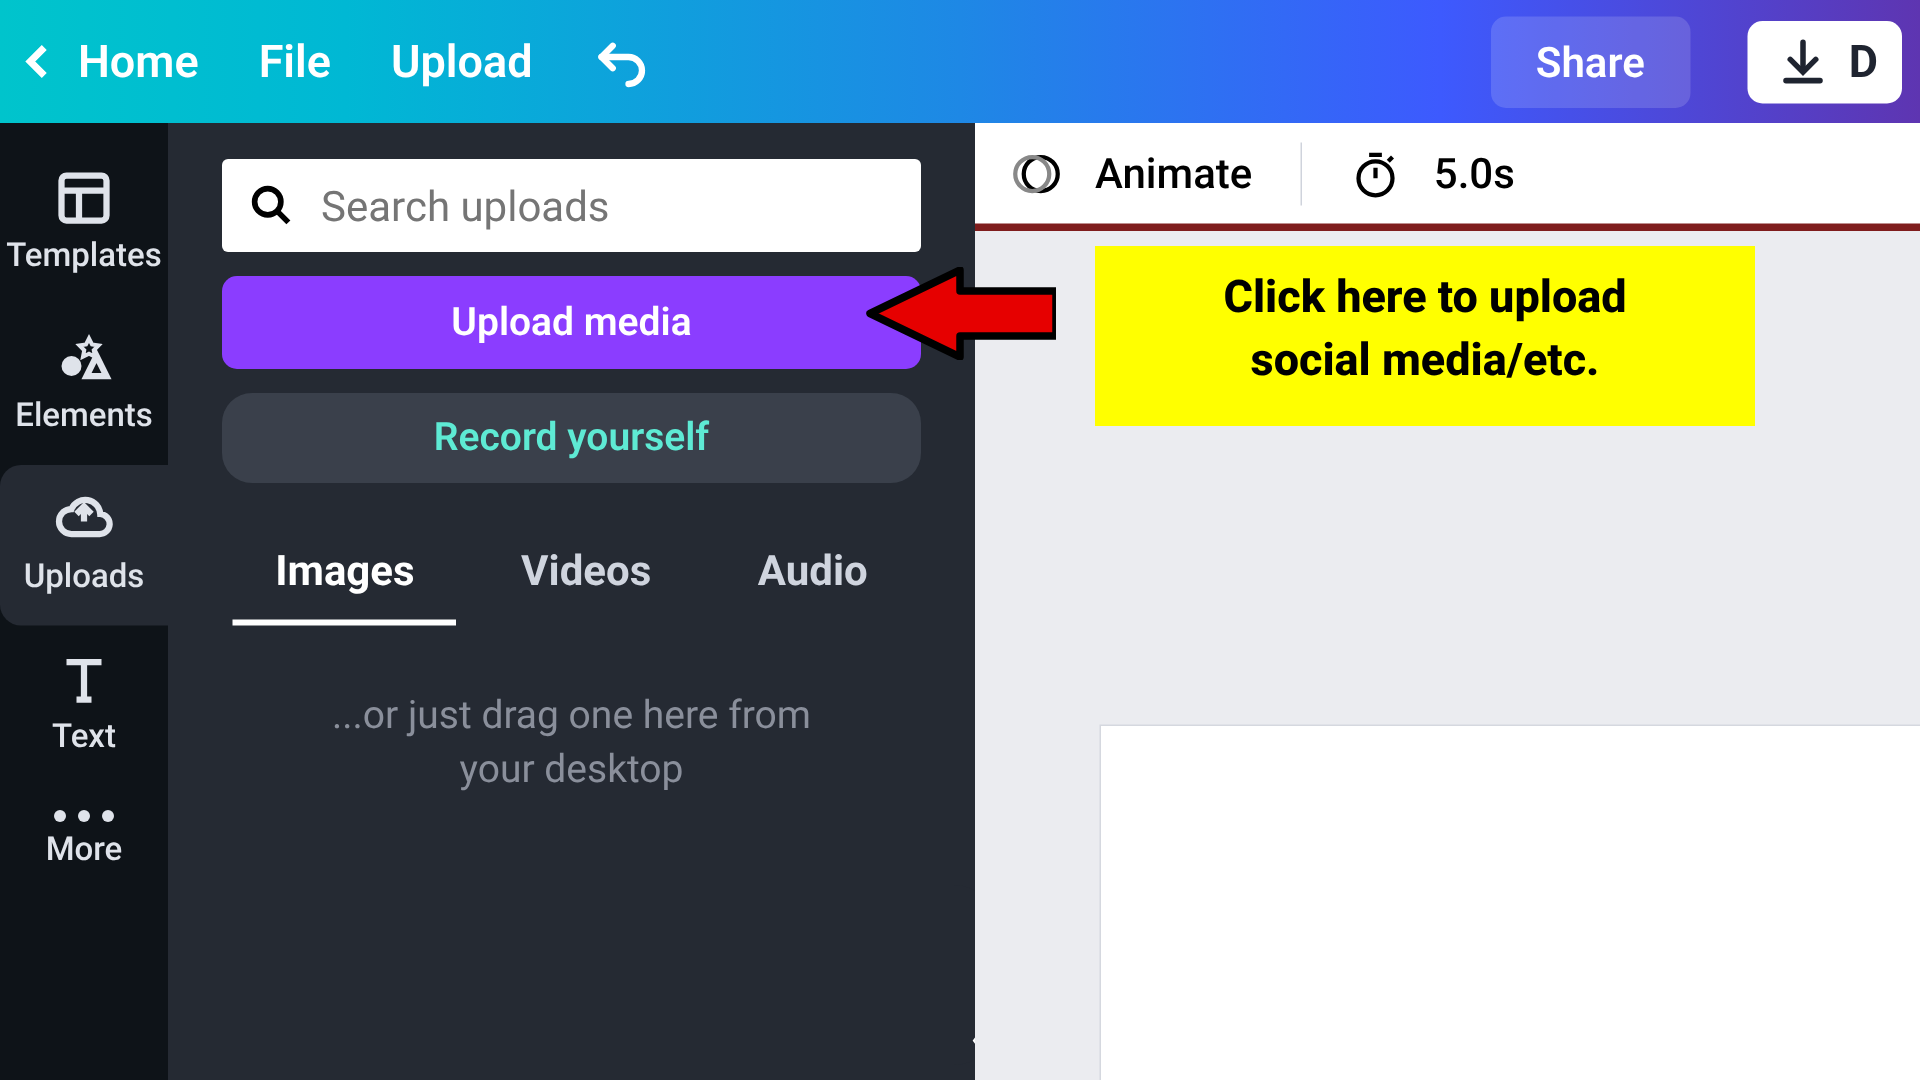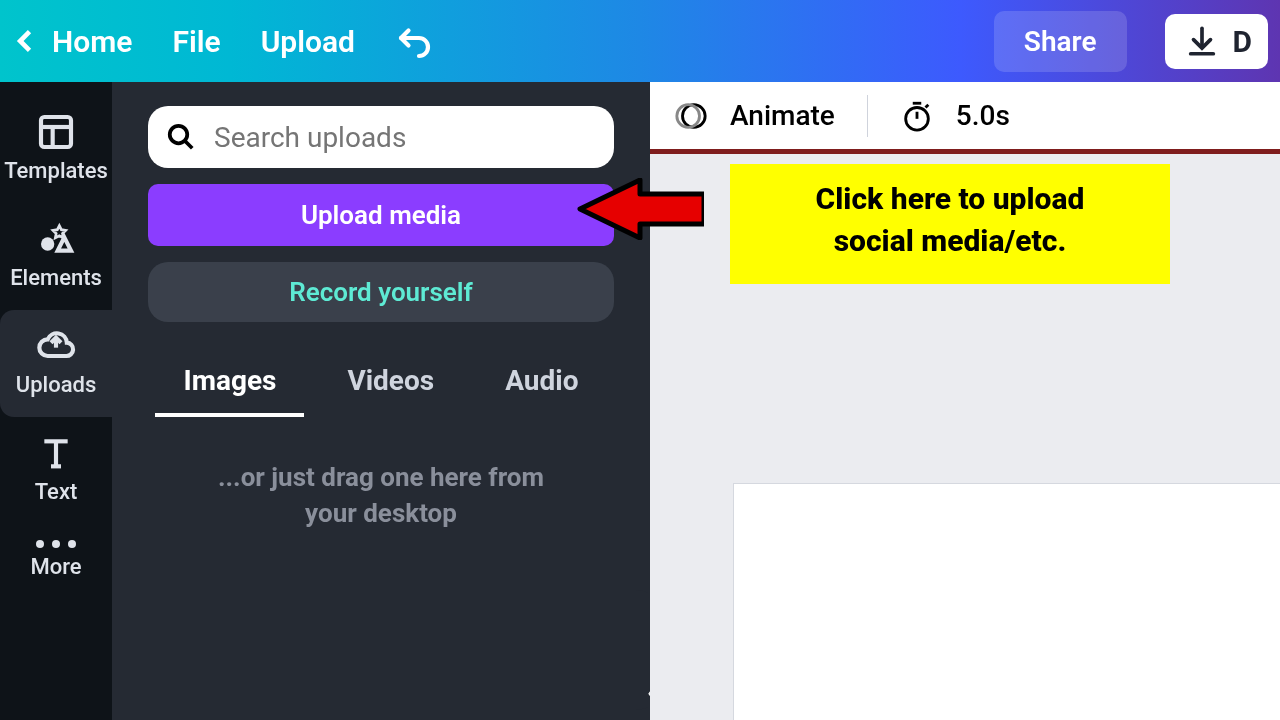--- a/index.html
+++ b/index.html
@@ -74,21 +74,21 @@
   .panel-bump {
     position: absolute; right: -14px; bottom: 10px;
     width: 28px; height: 120px;
     background: #252a33;
     border-top-right-radius: 28px;
     border-bottom-right-radius: 28px;
     display: flex; align-items: flex-end; justify-content: center;
     padding-bottom: 8px; color: #fff;
   }
   .search-wrap {
-    background: #fff; border-radius: 20px;
+    background: #fff; border-radius: 4px;
     height: 62px; display: flex; align-items: center;
     padding: 0 18px; gap: 18px;
   }
   .search-ico { width: 30px; height: 30px; stroke: #000; stroke-width: 3; fill: none; }
   .search-input {
     flex: 1; border: none; outline: none;
     font-size: 28px; color: #555; background: transparent;
   }
   .upload-btn {
     margin-top: 16px;
@@ -111,21 +111,21 @@
     font-size: 28px; font-weight: 700; color: #cfd4de;
   }
   .media-tab { padding: 6px 12px 20px; cursor: pointer; position: relative; }
   .media-tab.active { color: #fff; }
   .media-tab.active::after {
     content: ""; position: absolute; left: -16px; right: -16px; bottom: 0;
     height: 4px; background: #fff;
   }
   .drag-hint {
     margin-top: 42px; text-align: center;
-    color: #8a8f9b; font-size: 26px; font-weight: 700;
+    color: #8a8f9b; font-size: 26px; font-weight: 400;
     line-height: 1.4;
   }
 
   
   .canvas-bar {
     position: absolute; left: 650px; right: 0; top: 82px;
     height: 72px; background: #fff;
     display: flex; align-items: center;
     padding-left: 24px; gap: 22px;
     border-bottom: 5px solid #7f1d1d;

